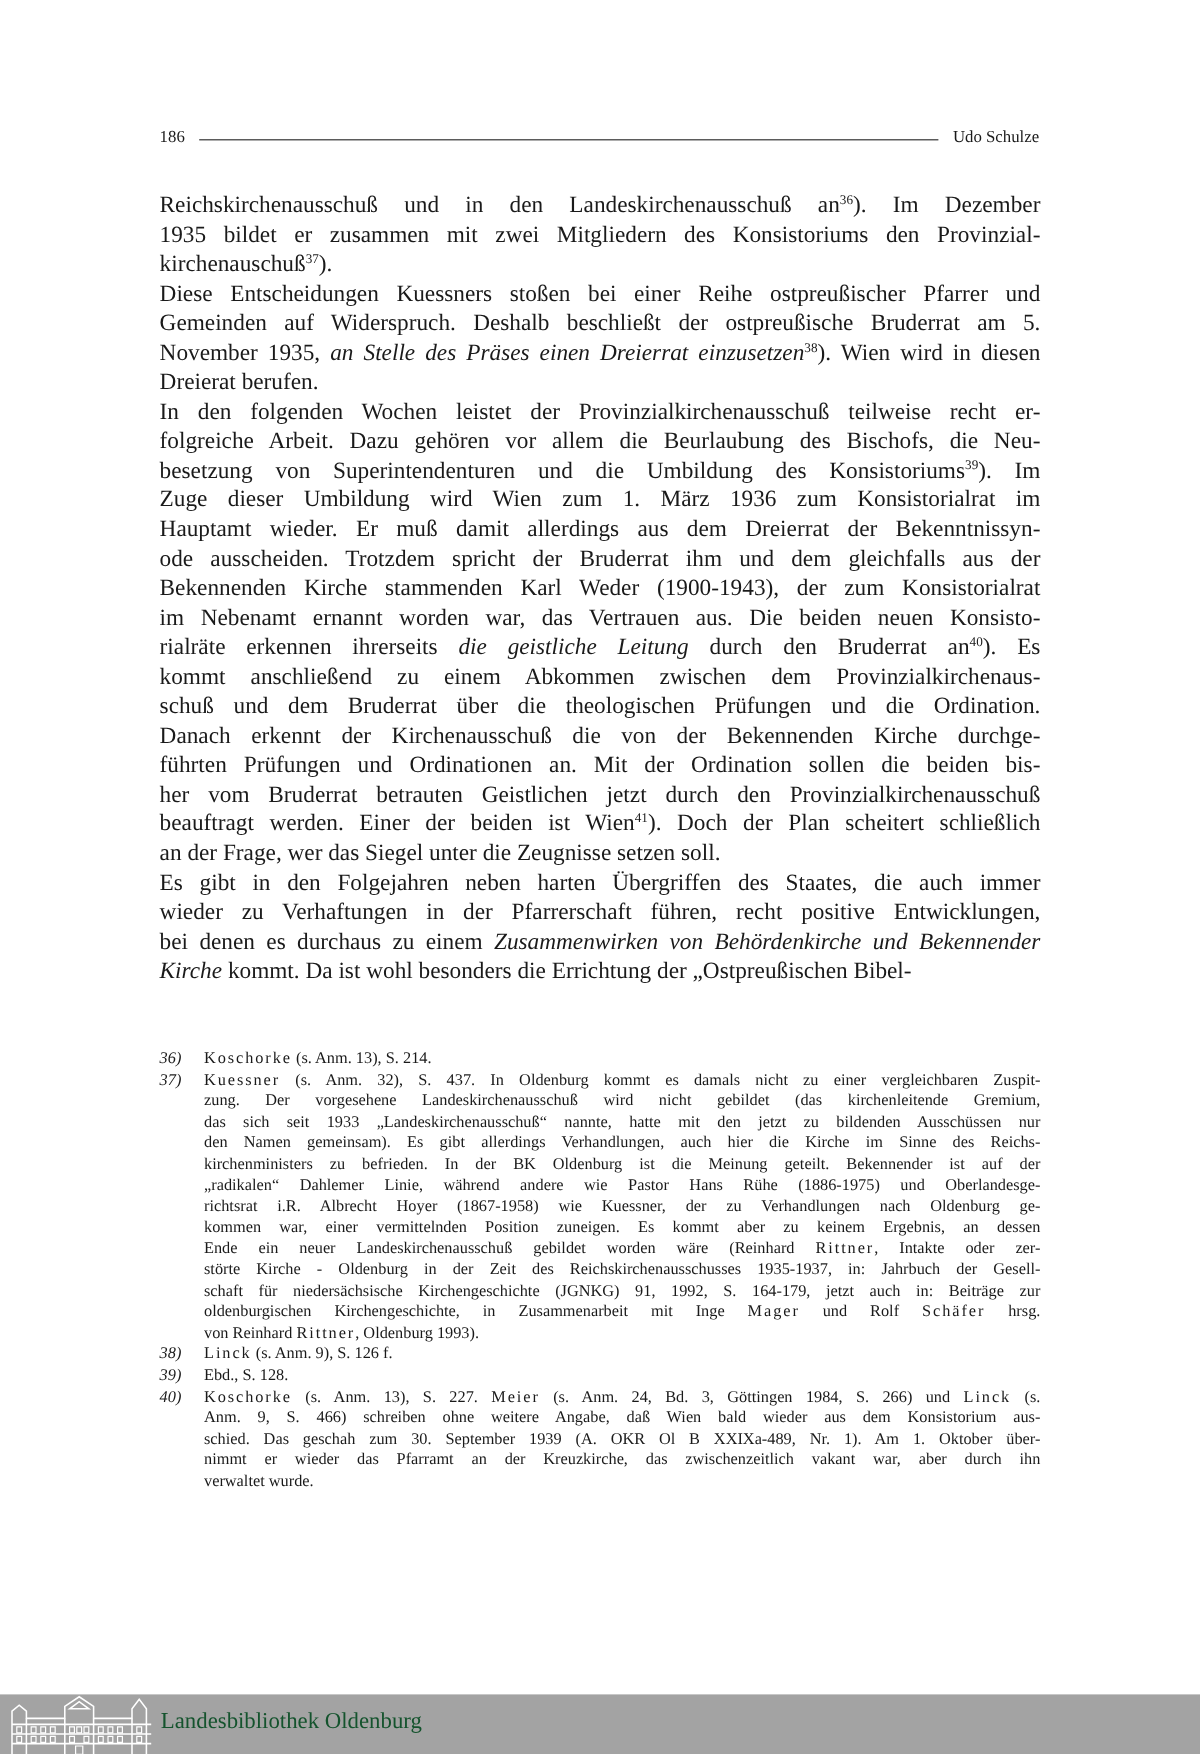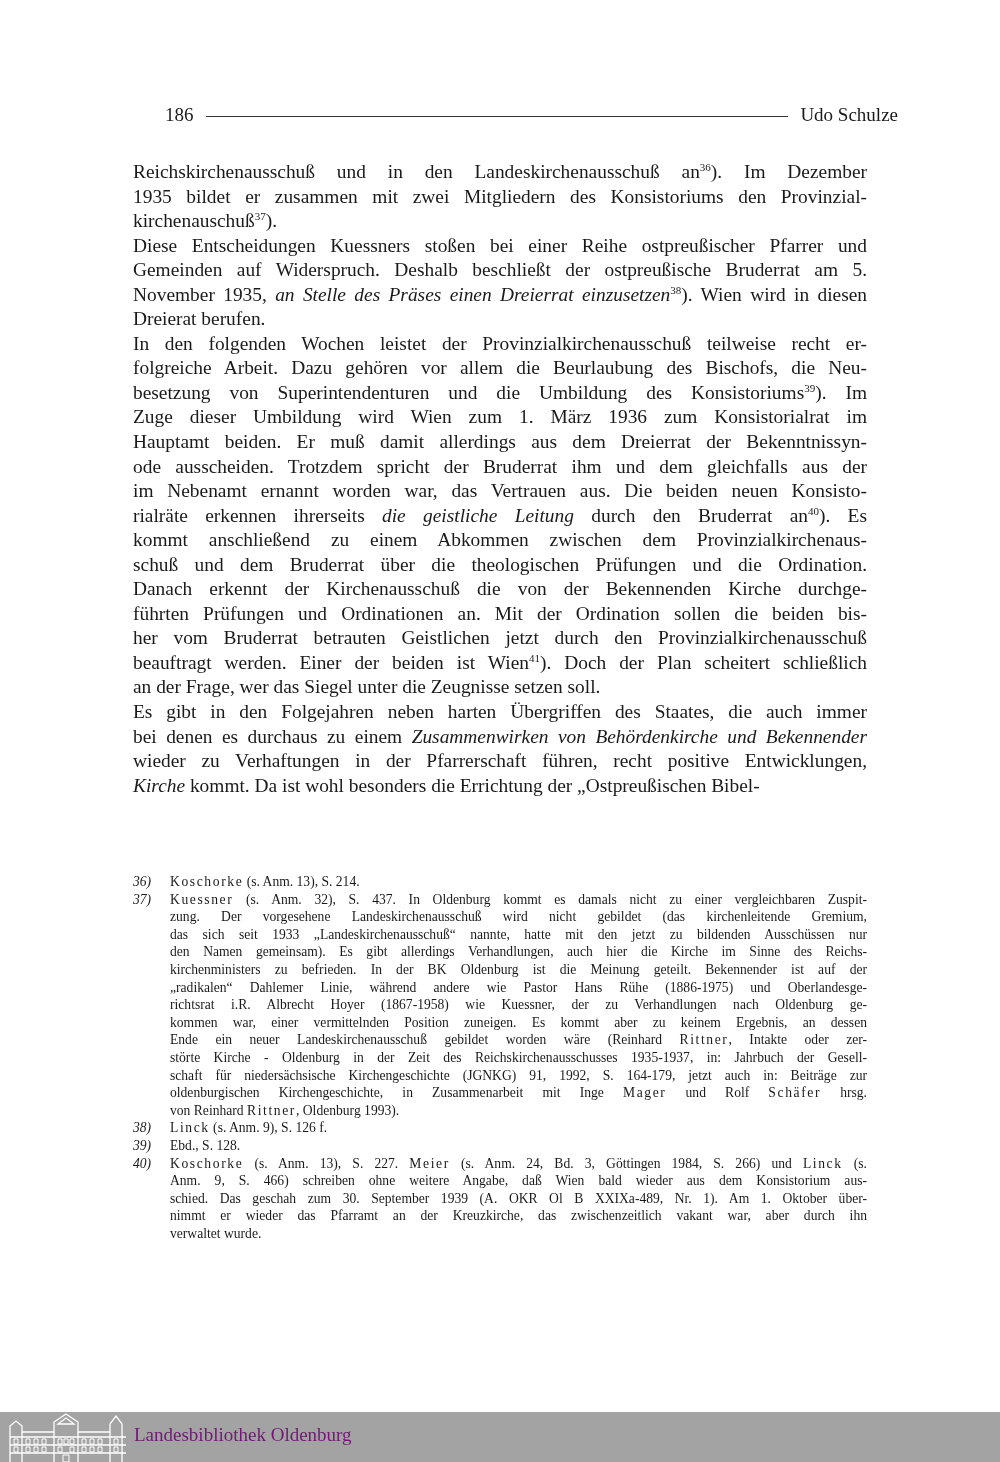--- a/index.html
+++ b/index.html
@@ -3,21 +3,21 @@
 <meta charset="utf-8">
 <style>
   html, body { margin: 0; padding: 0; }
   body {
     width: 1000px; height: 1462px; position: relative; overflow: hidden;
     background: #ffffff; color: #1a1a1a;
     font-family: "Liberation Serif", "DejaVu Serif", serif;
   }
   .running-head {
     position: absolute; left: 133px; top: 100px; width: 733px; height: 30px;
-    display: flex; align-items: center; font-size: 19px; margin-left: 32px;
+    display: flex; align-items: center; font-size: 14px;
   }
   .running-head .rule { flex: 1; height: 1px; background: #333; margin: 0 12px 0 12px; position: relative; top: 1px; }
   .body-text {
     position: absolute; left: 133px; top: 160px; width: 734px;
     font-size: 19.4px; line-height: 24.55px; text-align: justify;
     hyphens: manual;
   }
   .body-text .ln { display: block; text-align: justify; text-align-last: justify; white-space: nowrap; }
   .body-text .ln.last { text-align-last: left; }
   sup { font-size: 11px; line-height: 0; vertical-align: 7px; }
@@ -30,21 +30,21 @@
   .fn .num { position: absolute; left: 0; top: 0; font-style: italic; }
   .fn .ln { display: block; text-align: justify; text-align-last: justify; white-space: nowrap; }
   .fn .ln.last { text-align-last: left; }
   .spaced { letter-spacing: 1.6px; margin-top: 10px; }
   .footer-bar {
     position: absolute; left: 0; top: 1412px; width: 1000px; height: 50px;
     background: #a3a3a3; display: flex; align-items: center;
   }
   .footer-bar .logo { width: 124px; height: 50px; margin-left: 6px; }
   .footer-bar .lib-name {
-    color: #701a75; font-size: 19px; margin-left: 4px; position: relative; top: -2px;
+    color: #14532d; font-size: 19px; margin-left: 4px; position: relative; top: -2px;
     font-family: "Liberation Serif", "DejaVu Serif", serif;
   }
 </style>
 </head>
 <body>
 
 <div class="running-head">
   <span>186</span>
   <span class="rule"></span>
   <span>Udo Schulze</span>
@@ -55,34 +55,35 @@
     <span class="ln"><span>1935 bildet er zusammen mit zwei Mitgliedern des Konsistoriums den Provinzial-</span></span>
     <span class="ln last"><span>kirchenauschuß</span><sup>37</sup><span>).</span></span>
     <span class="ln"><span>Diese Entscheidungen Kuessners stoßen bei einer Reihe ostpreußischer Pfarrer und</span></span>
     <span class="ln"><span>Gemeinden auf Widerspruch. Deshalb beschließt der ostpreußische Bruderrat am 5.</span></span>
     <span class="ln"><span>November 1935, </span><em>an Stelle des Präses einen Dreierrat einzusetzen</em><sup>38</sup><span>). Wien wird in diesen</span></span>
     <span class="ln last"><span>Dreierat berufen.</span></span>
     <span class="ln"><span>In den folgenden Wochen leistet der Provinzialkirchenausschuß teilweise recht er-</span></span>
     <span class="ln"><span>folgreiche Arbeit. Dazu gehören vor allem die Beurlaubung des Bischofs, die Neu-</span></span>
     <span class="ln"><span>besetzung von Superintendenturen und die Umbildung des Konsistoriums</span><sup>39</sup><span>). Im</span></span>
     <span class="ln"><span>Zuge dieser Umbildung wird Wien zum 1. März 1936 zum Konsistorialrat im</span></span>
-    <span class="ln"><span>Hauptamt beiden. Er muß damit allerdings aus dem Dreierrat der Bekenntnissyn-</span></span>
+    <span class="ln"><span>Hauptamt wieder. Er muß damit allerdings aus dem Dreierrat der Bekenntnissyn-</span></span>
     <span class="ln"><span>ode ausscheiden. Trotzdem spricht der Bruderrat ihm und dem gleichfalls aus der</span></span>
+    <span class="ln"><span>Bekennenden Kirche stammenden Karl Weder (1900-1943), der zum Konsistorialrat</span></span>
     <span class="ln"><span>im Nebenamt ernannt worden war, das Vertrauen aus. Die beiden neuen Konsisto-</span></span>
     <span class="ln"><span>rialräte erkennen ihrerseits </span><em>die geistliche Leitung</em><span> durch den Bruderrat an</span><sup>40</sup><span>). Es</span></span>
     <span class="ln"><span>kommt anschließend zu einem Abkommen zwischen dem Provinzialkirchenaus-</span></span>
     <span class="ln"><span>schuß und dem Bruderrat über die theologischen Prüfungen und die Ordination.</span></span>
     <span class="ln"><span>Danach erkennt der Kirchenausschuß die von der Bekennenden Kirche durchge-</span></span>
     <span class="ln"><span>führten Prüfungen und Ordinationen an. Mit der Ordination sollen die beiden bis-</span></span>
     <span class="ln"><span>her vom Bruderrat betrauten Geistlichen jetzt durch den Provinzialkirchenausschuß</span></span>
     <span class="ln"><span>beauftragt werden. Einer der beiden ist Wien</span><sup>41</sup><span>). Doch der Plan scheitert schließlich</span></span>
     <span class="ln last"><span>an der Frage, wer das Siegel unter die Zeugnisse setzen soll.</span></span>
     <span class="ln"><span>Es gibt  in den Folgejahren neben harten Übergriffen des Staates, die auch immer</span></span>
+    <span class="ln"><span>wieder zu Verhaftungen in der Pfarrerschaft führen, recht positive Entwicklungen,</span></span>
     <span class="ln"><span>bei denen es durchaus zu einem </span><em>Zusammenwirken von Behördenkirche und Bekennender</em></span>
-    <span class="ln"><span>wieder zu Verhaftungen in der Pfarrerschaft führen, recht positive Entwicklungen,</span></span>
     <span class="ln last"><em>Kirche</em><span> kommt. Da ist wohl besonders  die Errichtung der „Ostpreußischen Bibel-</span></span>
   </div>
 
 <div class="footnotes" id="footnotes">
     <div class="fn">
       <span class="num">36)</span>
       <span class="ln last"><span class="spaced">Koschorke</span><span> (s. Anm. 13), S. 214.</span></span>
     </div>
     <div class="fn">
       <span class="num">37)</span>

